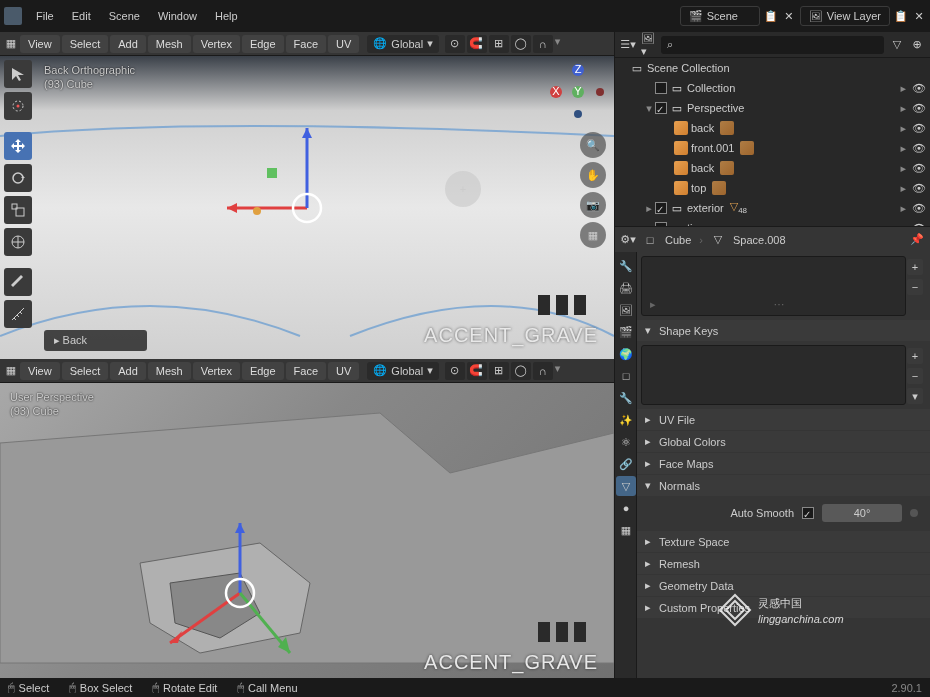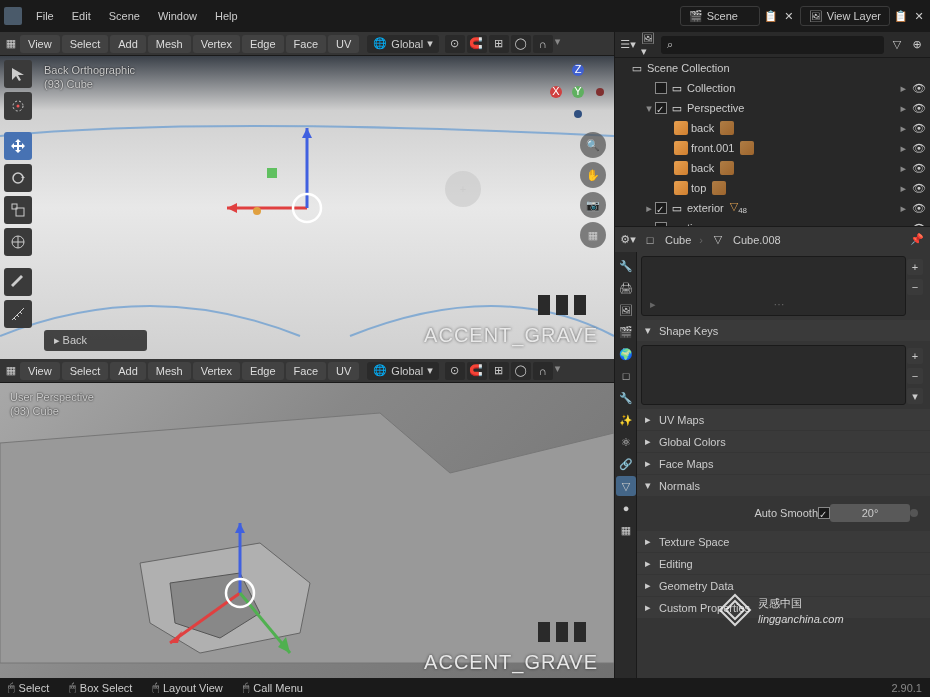--- a/index.html
+++ b/index.html
@@ -52,21 +52,21 @@
 .props{display:flex;flex:1}
 .ptabs{width:22px;background:#2a2a2a;display:flex;flex-direction:column;gap:2px;padding-top:4px;border-right:1px solid #1a1a1a}
 .ptab{width:20px;height:20px;display:flex;align-items:center;justify-content:center;cursor:pointer;border-radius:3px;margin-left:1px}
 .ptab.active{background:#446688}
 .ppanel{flex:1;background:#353535;padding:0;overflow:hidden}
 .data-slot{background:#2a2a2a;min-height:60px;border:1px solid #1a1a1a;margin:4px;border-radius:3px;position:relative}
 .add-btn{position:absolute;right:-18px;top:2px;width:16px;height:16px;background:#3a3a3a;border-radius:2px;display:flex;align-items:center;justify-content:center}
 .panel-hdr{padding:4px 8px;background:#3a3a3a;display:flex;align-items:center;gap:4px;cursor:pointer;margin-top:1px}
 .panel-hdr .tri{width:10px}
 .subpanel{padding:6px 12px;background:#353535}
-.field-row{display:flex;align-items:center;padding:2px 0}
+.field-row{display:flex;align-items:center;gap:8px;padding:2px 0}
 .num-field{background:#595959;border-radius:3px;padding:3px 12px;min-width:80px;text-align:center}
 .statusbar{position:absolute;bottom:0;left:0;right:0;height:19px;background:#1a1a1a;display:flex;align-items:center;padding:0 8px;gap:20px}
 .status-item{display:flex;align-items:center;gap:4px;color:#aaa}
 .ver{margin-left:auto;color:#888}
 .wm-logo{position:absolute;right:80px;bottom:60px;z-index:20;opacity:0.8}
 .img-ico{width:14px;height:14px;background:linear-gradient(135deg,#e8a050,#d08030);border-radius:2px}
 svg{overflow:visible}
 </style>
 </head>
 <body>
@@ -381,21 +381,21 @@
           </div>
         </div>
     </div>
 
     <div class="props-hdr">
       <span class="ico">⚙▾</span>
       <span class="ico">□</span>
       <span>Cube</span>
       <span style="color:#666">›</span>
       <span class="ico">▽</span>
-      <span>Cube.008</span>
+      <span>Space.008</span>
       <span style="margin-left:auto" class="ico">📌</span>
     </div>
 
     <div class="props">
       <div class="ptabs">
         <div class="ptab">🔧</div>
         <div class="ptab">🖨</div>
         <div class="ptab">🖼</div>
         <div class="ptab">🎬</div>
         <div class="ptab">🌍</div>
@@ -423,49 +423,49 @@
           </div>
         <div style="position:relative;padding-right:20px">
           <div class="data-slot">
             <div class="add-btn">+</div>
             <div class="add-btn" style="top:22px">−</div>
             <div class="add-btn" style="top:42px">▾</div>
           </div>
         </div>
         <div class="panel-hdr">
             <span class="tri">▸</span>
-            <span>UV Maps</span>
+            <span>UV File</span>
           </div>
         <div class="panel-hdr">
             <span class="tri">▸</span>
             <span>Global Colors</span>
           </div>
         <div class="panel-hdr">
             <span class="tri">▸</span>
             <span>Face Maps</span>
           </div>
         <div class="panel-hdr">
             <span class="tri">▾</span>
             <span>Normals</span>
           </div>
         <div class="subpanel">
           <div class="field-row">
             <span style="flex:1;text-align:right">Auto Smooth</span>
             <span class="chk on"></span>
-            <div class="num-field">20°</div>
+            <div class="num-field">40°</div>
             <span style="width:8px;height:8px;border-radius:4px;background:#555"></span>
           </div>
         </div>
         <div class="panel-hdr">
             <span class="tri">▸</span>
             <span>Texture Space</span>
           </div>
         <div class="panel-hdr">
             <span class="tri">▸</span>
-            <span>Editing</span>
+            <span>Remesh</span>
           </div>
         <div class="panel-hdr">
             <span class="tri">▸</span>
             <span>Geometry Data</span>
           </div>
         <div class="panel-hdr">
             <span class="tri">▸</span>
             <span>Custom Properties</span>
           </div>
       </div>
@@ -485,20 +485,20 @@
   <div class="status-item">
       <span>🖱</span>
       <span>Select</span>
     </div>
   <div class="status-item">
       <span>🖱</span>
       <span>Box Select</span>
     </div>
   <div class="status-item">
       <span>🖱</span>
-      <span>Layout View</span>
+      <span>Rotate Edit</span>
     </div>
   <div class="status-item">
       <span>🖱</span>
       <span>Call Menu</span>
     </div>
   <div class="ver">2.90.1</div>
 </div>
 
 </body></html>

